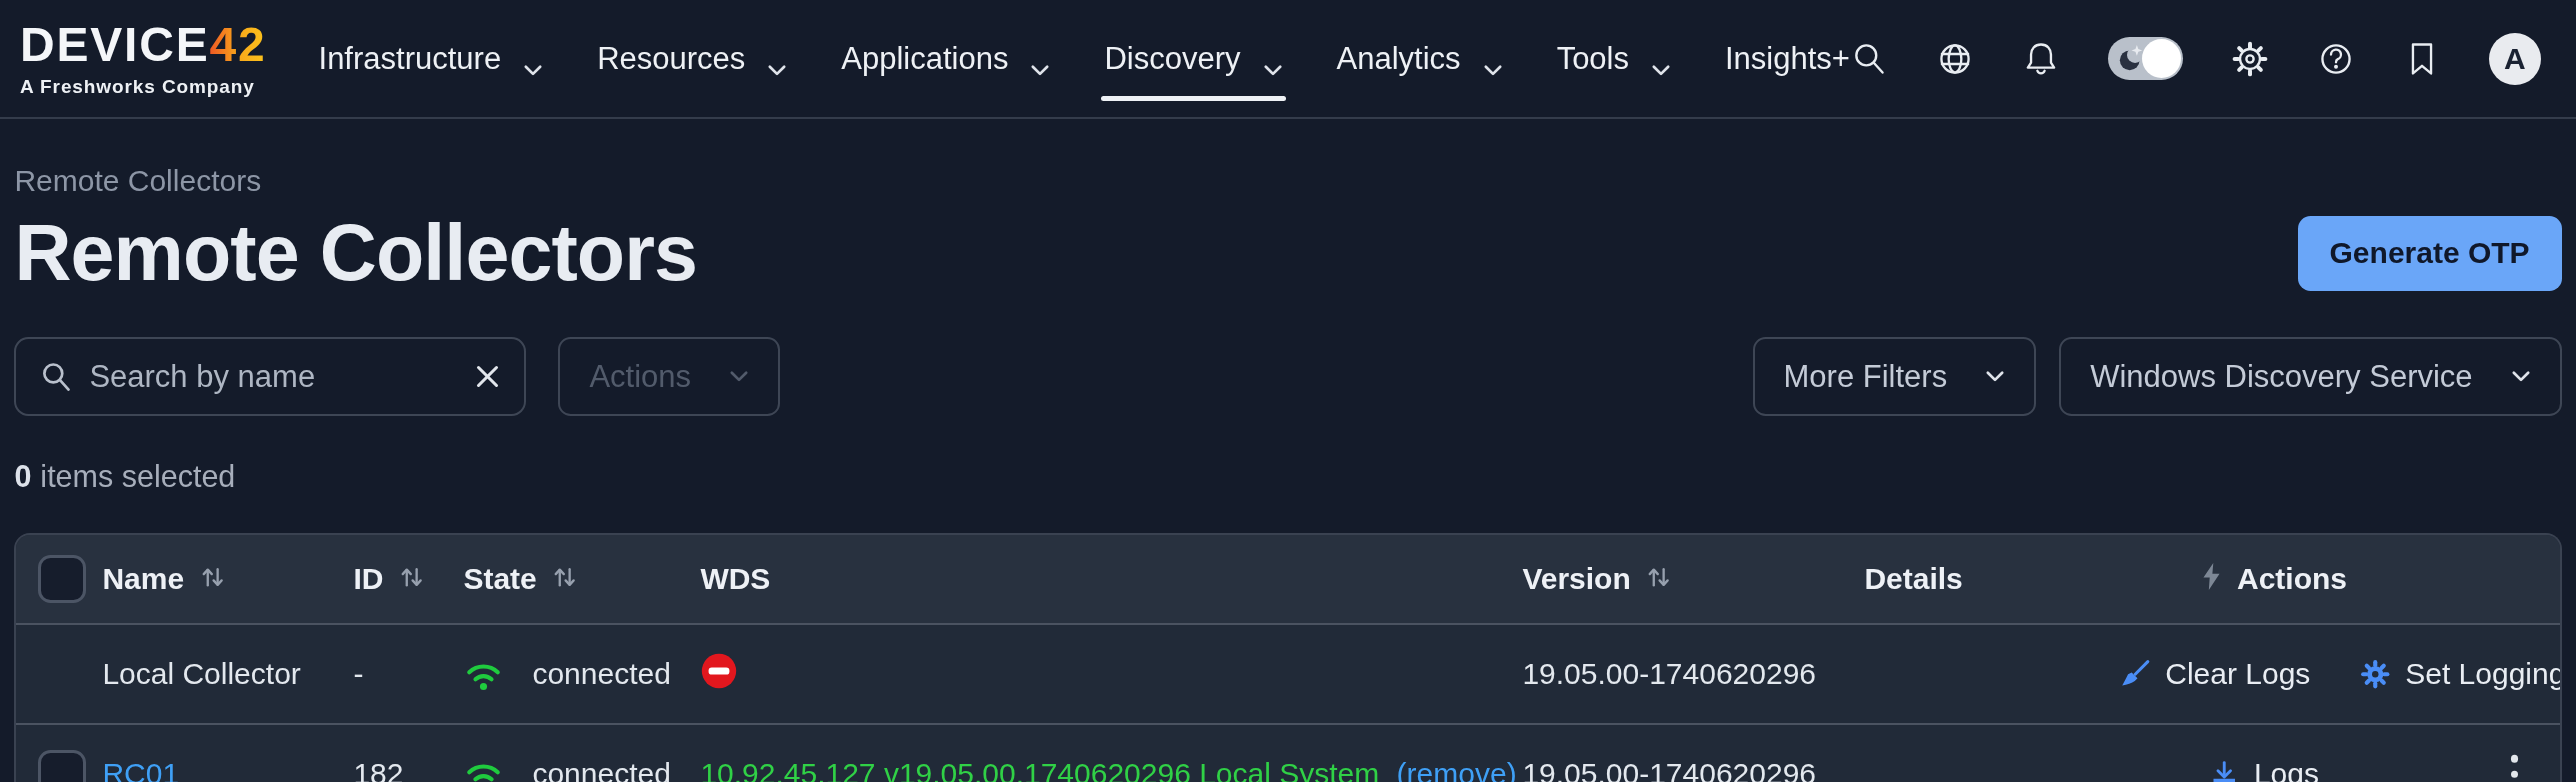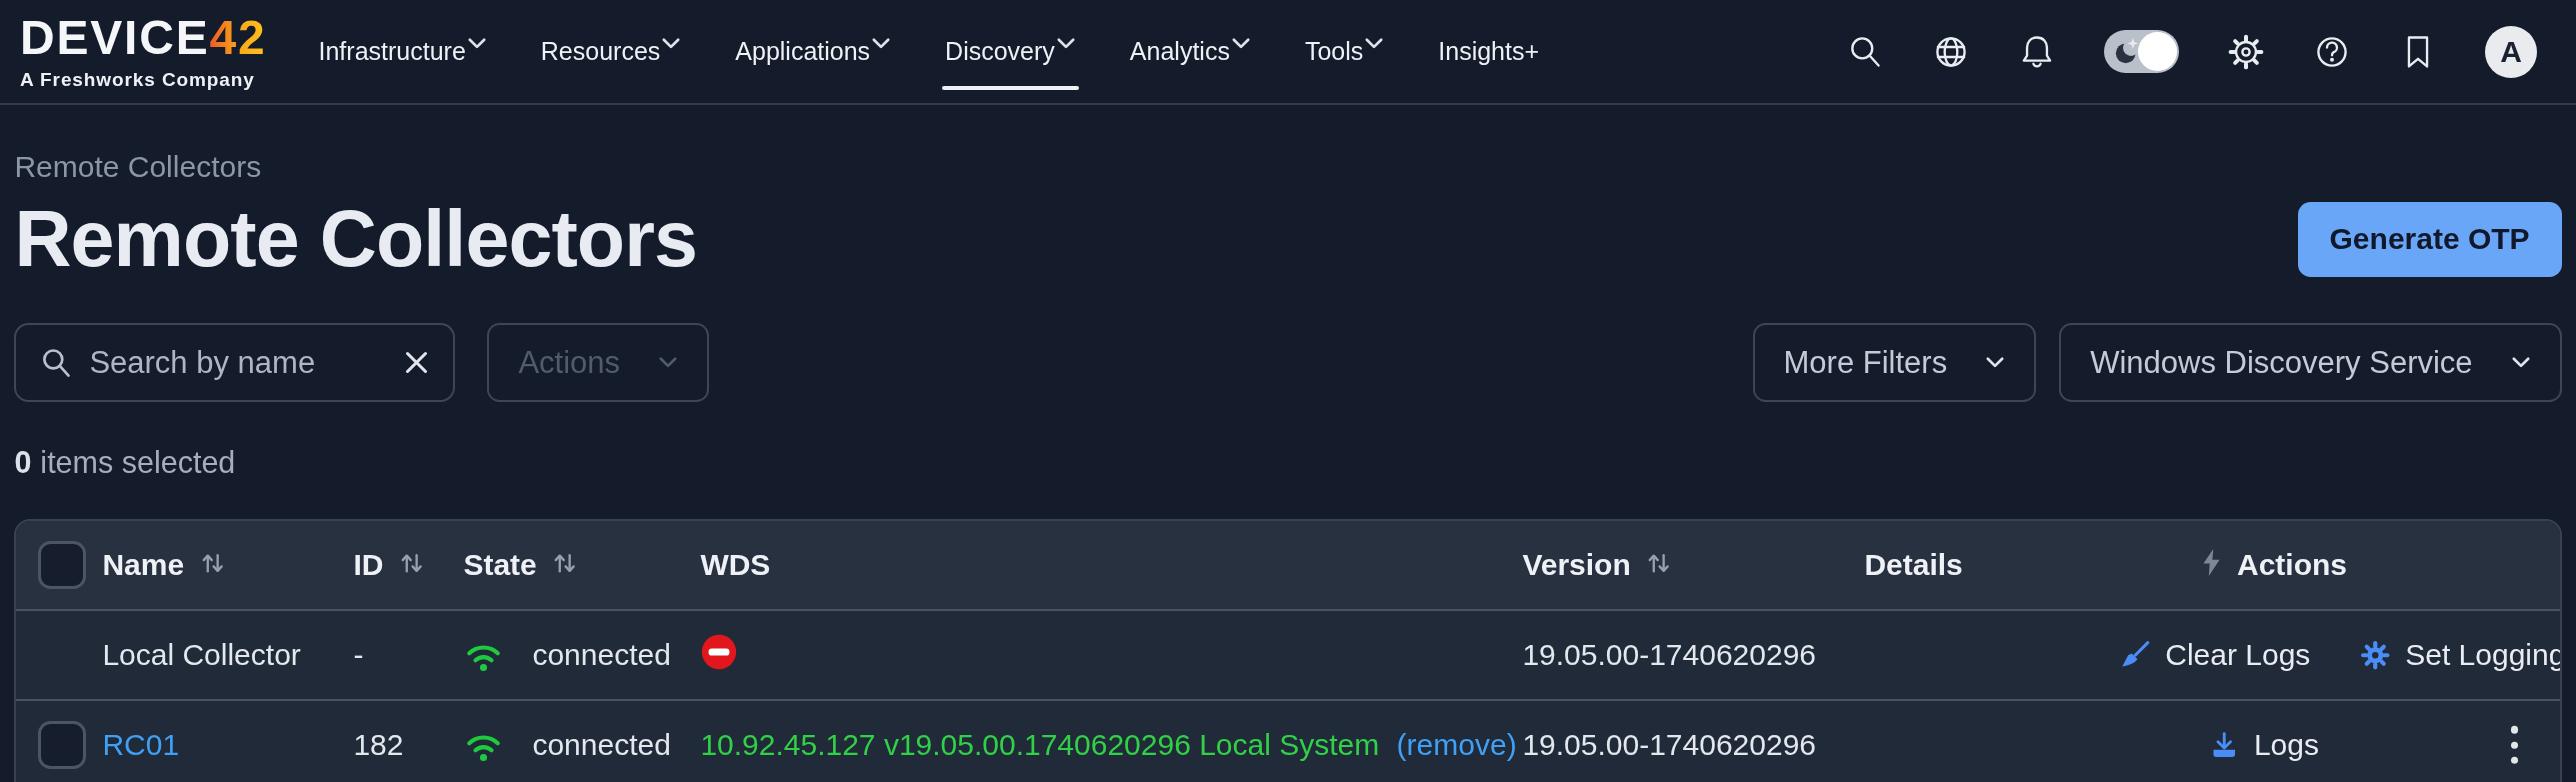--- a/index.html
+++ b/index.html
@@ -4,34 +4,34 @@
 <style>
   * { margin:0; padding:0; box-sizing:border-box; }
   html,body { width:2576px; height:782px; overflow:hidden; }
   body {
     background:#141b2a;
     color:#e9edf2;
     font-family:"Liberation Sans", sans-serif;
   }
   
   .nav {
-    height:105px; display:flex; align-items:center;
+    height:119px; display:flex; align-items:center;
     padding:0 39px 0 20px; border-bottom:2.7px solid #343c4b;
   }
   .brand { display:flex; flex-direction:column; line-height:1; margin-right:52px; cursor:pointer; }
   .brand-main { font-size:48px; font-weight:700; letter-spacing:1.8px; color:#f4f6f9; }
   .brand-42 {
     background:linear-gradient(90deg,#ef5a24,#f8a81b,#fcc41c);
     -webkit-background-clip:text; background-clip:text; color:transparent;
   }
   .brand-tag { font-size:19px; color:#eef1f5; margin-top:7.2px; letter-spacing:0.9px; font-weight:700; }
   .nav-items { display:flex; align-items:center; gap:54px; }
   .nav-item {
-    position:relative; display:flex; align-items:flex-start; gap:1px;
-    font-size:25px; color:#eef1f5; cursor:pointer; white-space:nowrap;
+    position:relative; display:flex; align-items:flex-end; gap:22px;
+    font-size:31px; color:#eef1f5; cursor:pointer; white-space:nowrap;
   }
   .nav-item.active::after {
     content:""; position:absolute; left:-3.6px; right:-3.6px; bottom:-24px;
     height:4.5px; background:#eef1f5; border-radius:2.7px;
   }
   .chev { width:20px; height:12.6px; }
   .chev polyline { fill:none; stroke:#dfe3ea; stroke-width:3; stroke-linecap:round; stroke-linejoin:round; }
   .nav-right { margin-left:auto; display:flex; align-items:center; gap:48px; }
   .nav-ic { width:38px; height:38px; display:block; cursor:pointer; }
   .nav-ic .st { fill:none; stroke:#e9edf2; stroke-width:2.6; stroke-linecap:round; stroke-linejoin:round; }
@@ -54,21 +54,21 @@
   .title-row { margin-top:9px; display:flex; align-items:center; justify-content:space-between; }
   .page-title { font-size:79px; font-weight:700; color:#e8ecf2; letter-spacing:-0.9px; }
   .otp-btn {
     background:#6aa6f8; color:#10182a; border:none; border-radius:12.6px;
     font-family:inherit; font-size:30px; font-weight:700;
     padding:0 32px; height:75px; cursor:pointer;margin-left:44px;
   }
   
   .toolbar { margin-top:38px; display:flex; align-items:center; }
   .searchbox {
-    width:441px; height:79px; border:2.7px solid #3e4655; border-radius:14.4px;
+    width:512px; height:79px; border:2.7px solid #3e4655; border-radius:14.4px;
     display:flex; align-items:center; padding:0 23px; gap:16px;
   }
   .searchbox input {
     flex:1; background:transparent; border:none; outline:none;
     font-family:inherit; font-size:31px; color:#cfd6e0; min-width:0;
   }
   .searchbox input::placeholder { color:#aeb6c3; }
   .mag { width:34px; height:34px; flex:none; }
   .mag .st { fill:none; stroke:#b9c0cc; stroke-width:3; stroke-linecap:round; }
   .xic { width:27px; height:27px; flex:none; cursor:pointer; }
@@ -86,21 +86,21 @@
   .selected-line { margin-top:43px; font-size:30.5px; color:#a7aebb; }
   .selected-line b { color:#dde2ea; margin-right:9px; }
   
   .table {
     margin-top:39px; border:2.7px solid #3a4251; border-bottom:none;
     border-radius:16px 16px 0 0; overflow:hidden; background:#212a38;
   }
   .tr {
     display:grid;
     grid-template-columns:86px 251px 110px 237px 822px 342px 256px 1fr;
-    align-items:center; height:90px;
+    align-items:center; height:100px;
   }
   .tr.head { background:#28313f; height:88px; font-weight:700; color:#eef1f6; font-size:30px; }
   .tr.body { background:#212a38; border-top:2.7px solid #4b5361; font-size:30px; color:#e3e8ee; }
   .hcell { display:flex; gap:12.6px; }
   .sort { width:30.5px; height:30.5px; flex:none; }
   .sort .st { fill:none; stroke:#97a0ae; stroke-width:2.6; stroke-linecap:round; stroke-linejoin:round; }
   .bolt { width:25px; height:29px; flex:none; }
   .bolt path { fill:#7d8795; }
   .cb {
     width:48px; height:48px; border:3.6px solid #4c5565; border-radius:12.6px;

